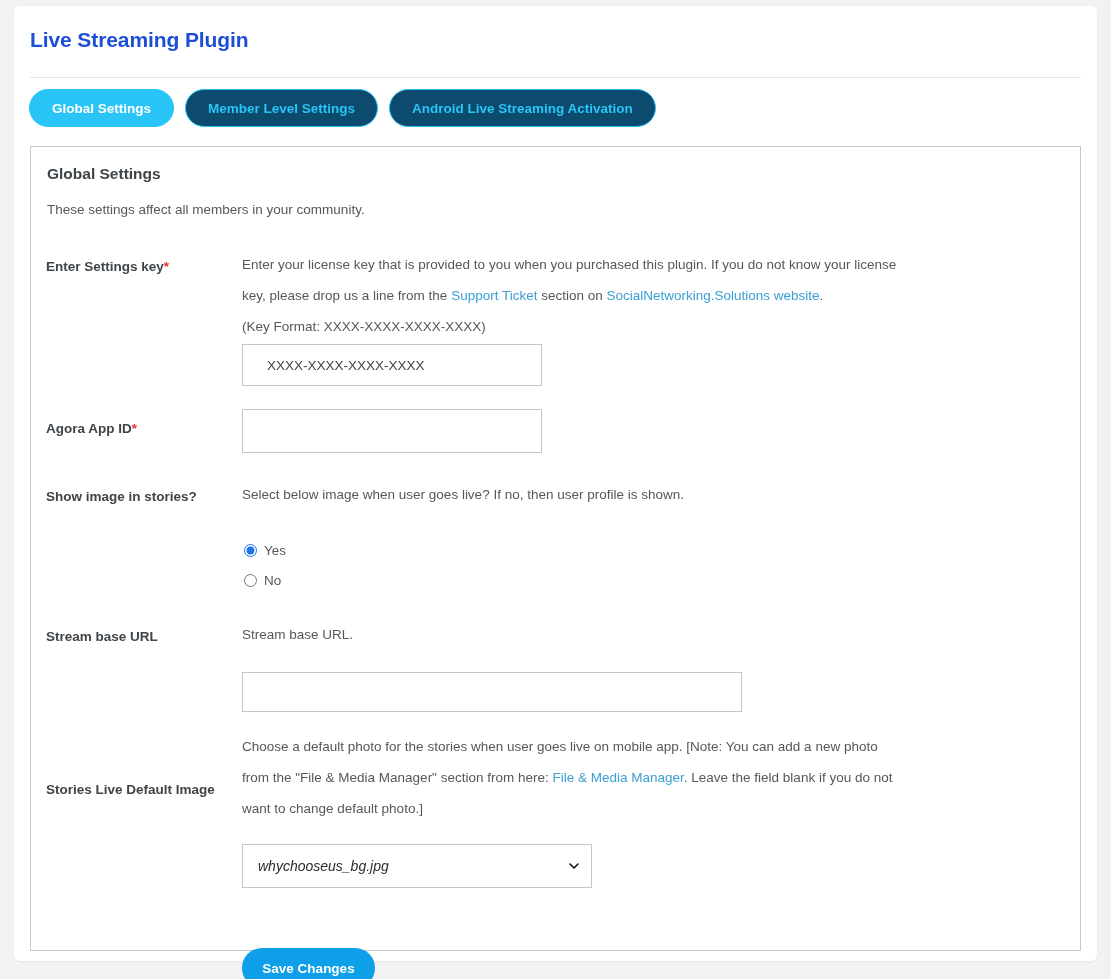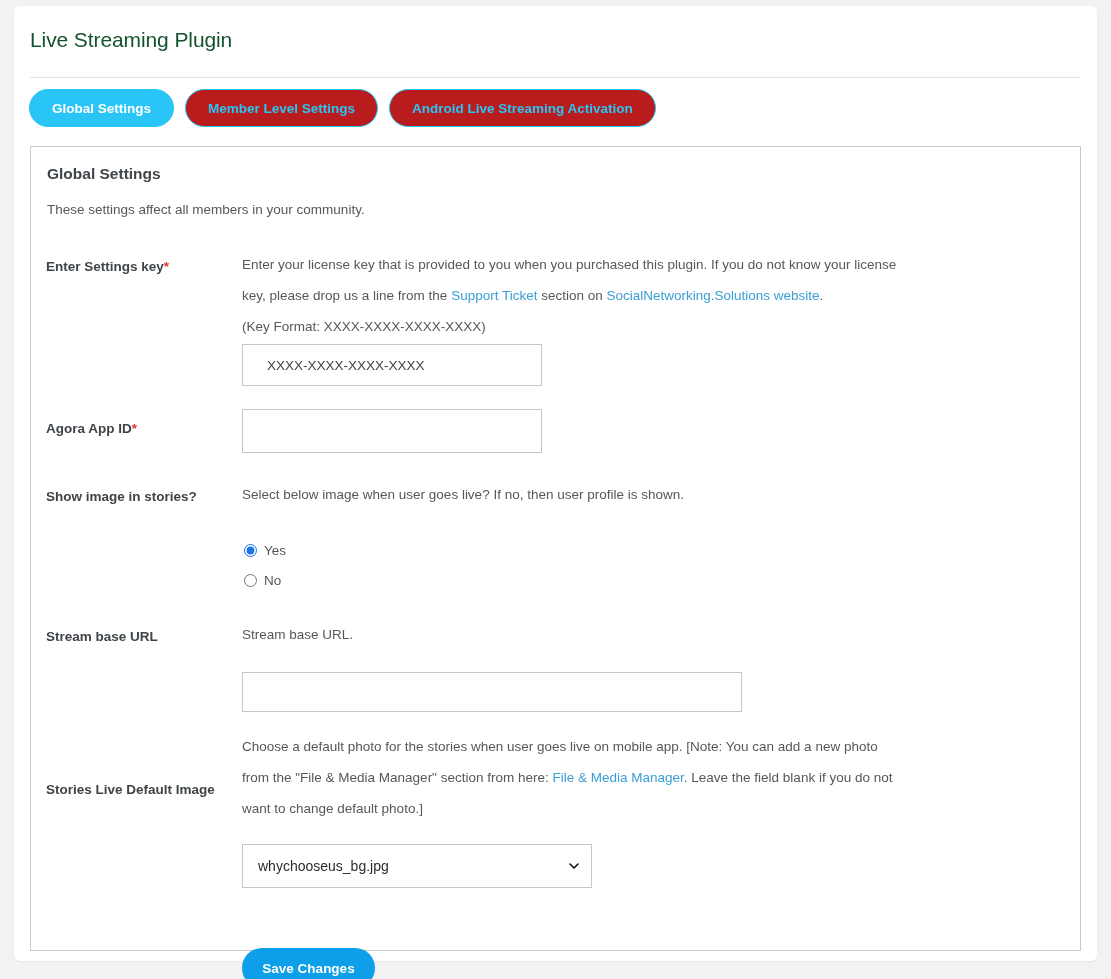--- a/index.html
+++ b/index.html
@@ -22,22 +22,22 @@
     left: 14px; top: 6px;
     width: 1083px; height: 955px;
     background: #ffffff;
     border-radius: 6px;
     box-shadow: 0 1px 2px rgba(0,0,0,0.05);
   }
   .page-title {
     position: absolute;
     left: 16px; top: 22px;
     font-size: 21px;
-    font-weight: normal;
-    color: #14532d;
+    font-weight: bold;
+    color: #1d4ed8;
     letter-spacing: -0.1px;
   }
   .title-divider {
     position: absolute;
     left: 16px; top: 71px;
     width: 1051px; height: 1px;
     background: #e4e4e4;
   }
   
   .tabs {
@@ -51,21 +51,21 @@
     height: 38px;
     border-radius: 19px;
     display: flex;
     align-items: center;
     justify-content: center;
     padding: 0 22px;
     font-size: 13.5px;
     font-weight: bold;
     cursor: pointer;
     white-space: nowrap;
-    background: #b91c1c;
+    background: #0c4a6e;
     border: 1px solid #29c5f6;
     color: #29c5f6;
   }
   .tab.active {
     background: #29c5f6;
     border-color: #29c5f6;
     color: #ffffff;
   }
   
   .panel {
@@ -148,20 +148,21 @@
     font-family: "Liberation Sans", sans-serif;
     font-size: 14px;
     color: #2b2b2b;
     padding: 0 30px 0 15px;
     outline: none;
     border-radius: 0;
     -webkit-appearance: none;
     -moz-appearance: none;
     appearance: none;
     cursor: pointer;
+    font-style: italic;
   }
   .sel-arrow {
     position: absolute;
     right: 13px; top: 17px;
     width: 10px; height: 10px;
     pointer-events: none;
   }
   .save-btn {
     position: absolute;
     left: 211px;

